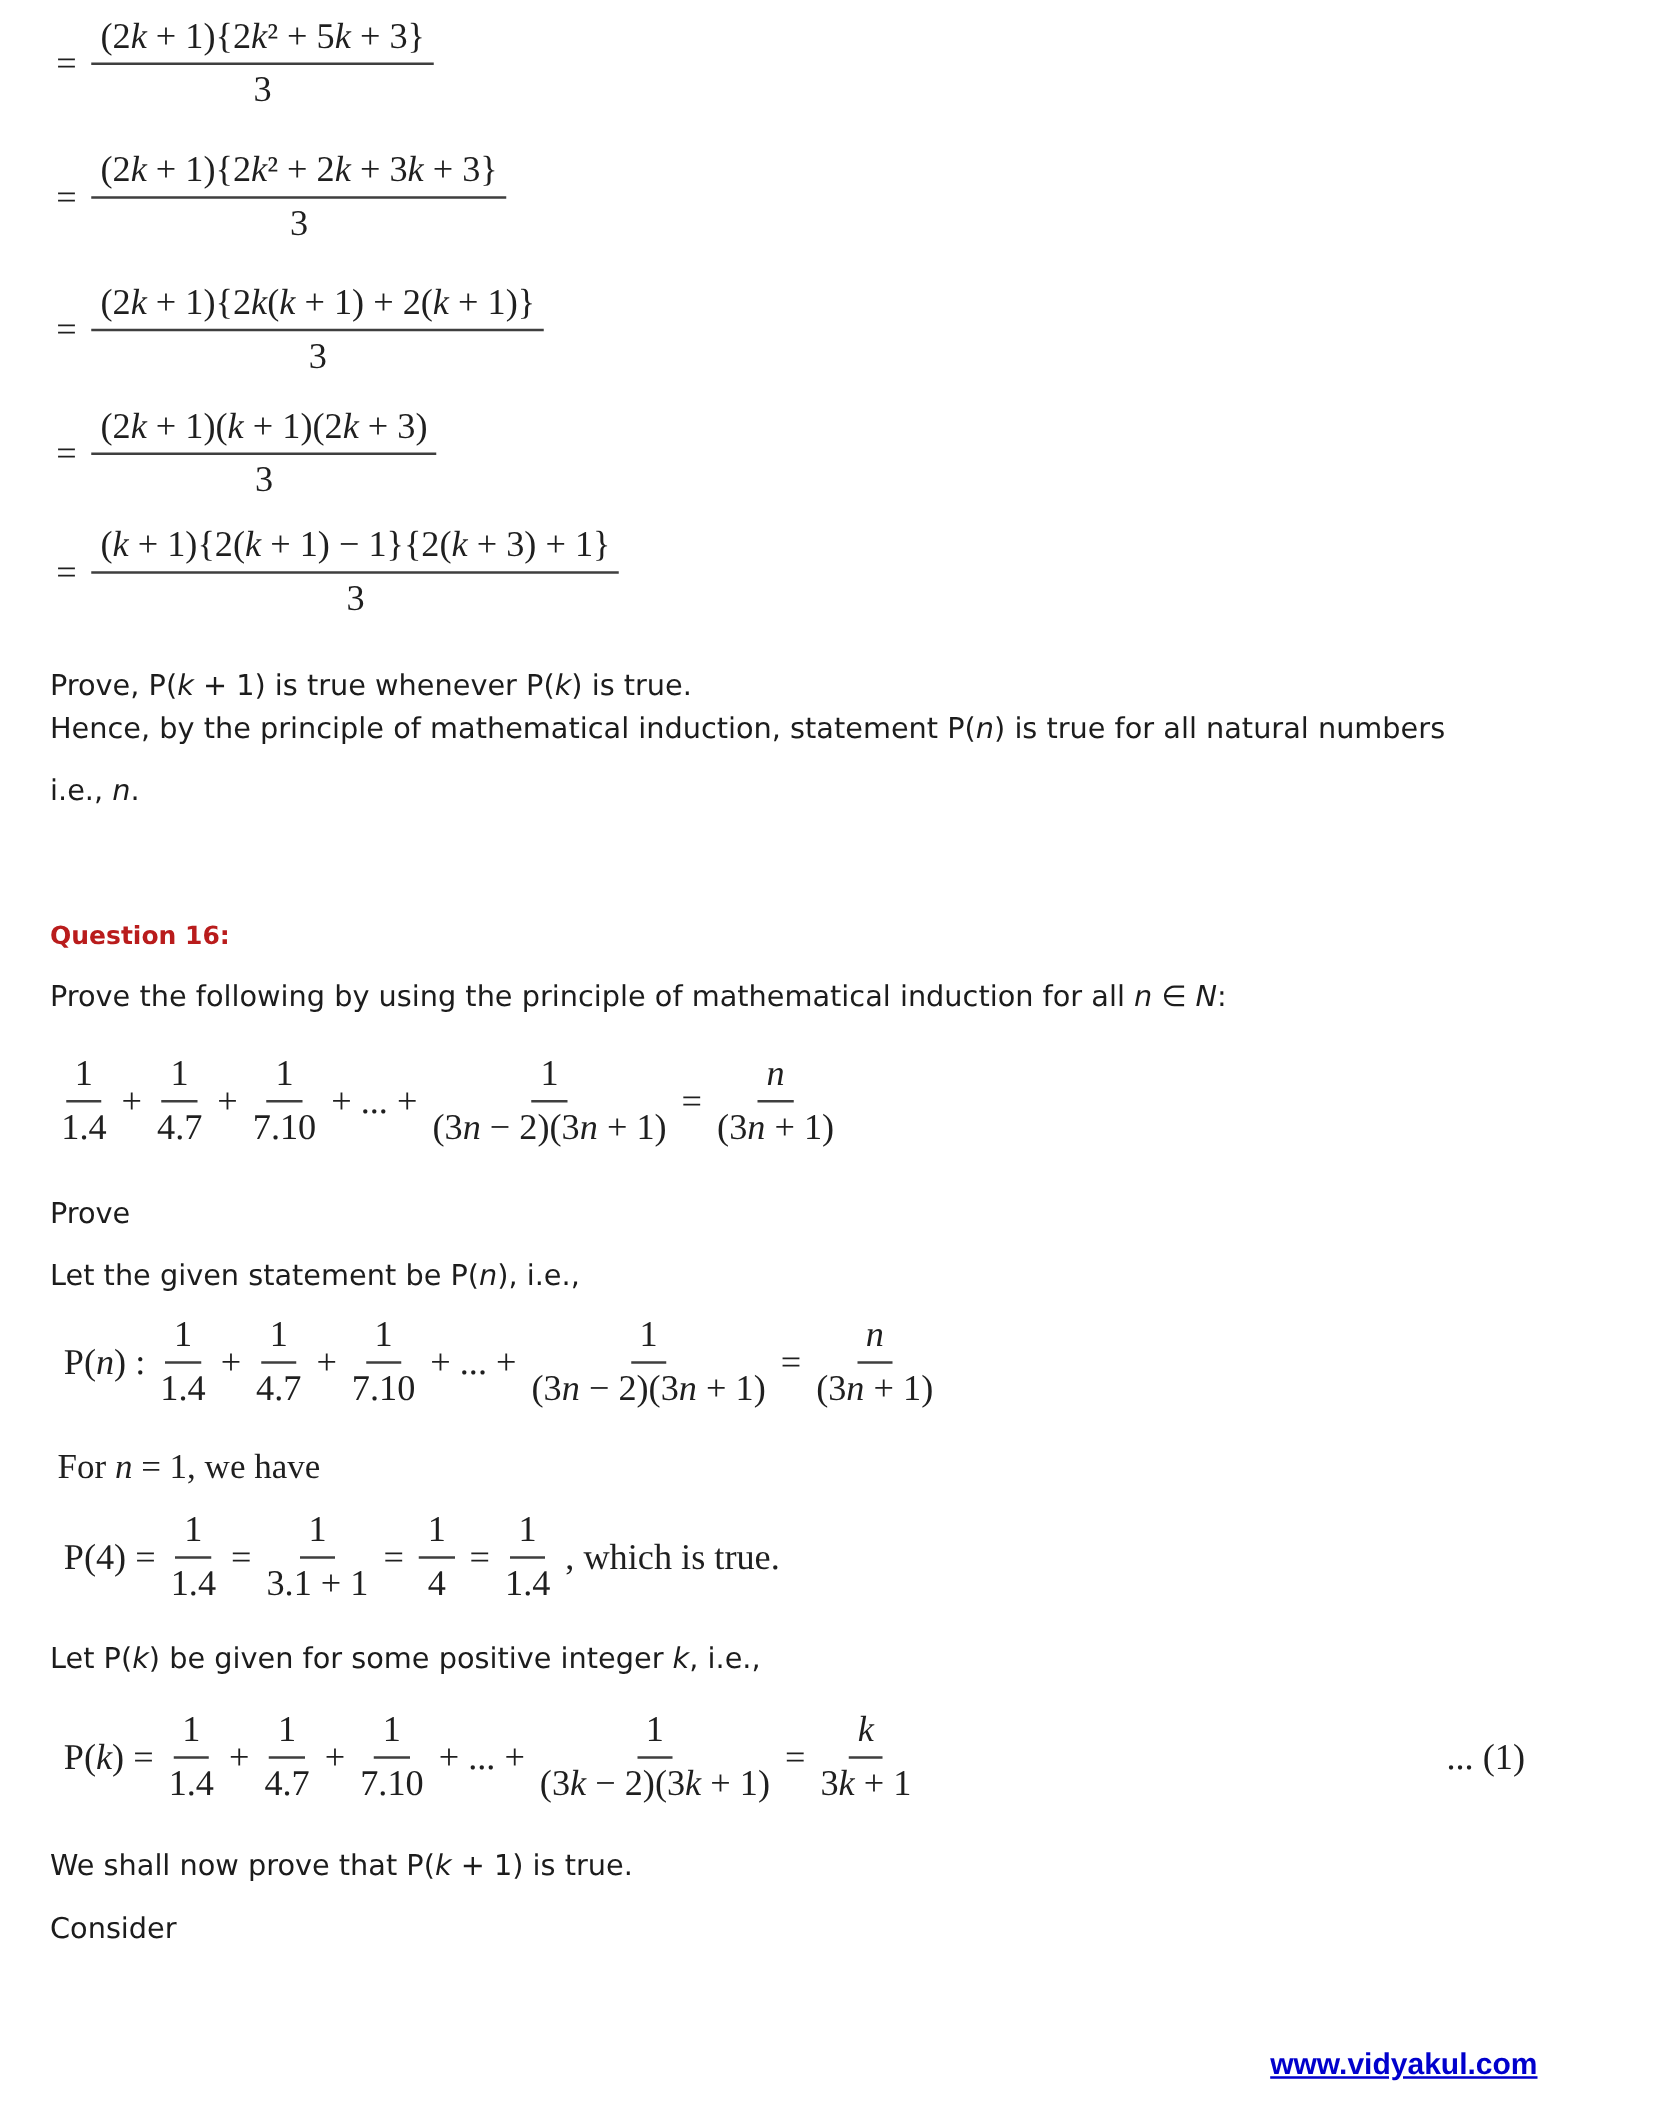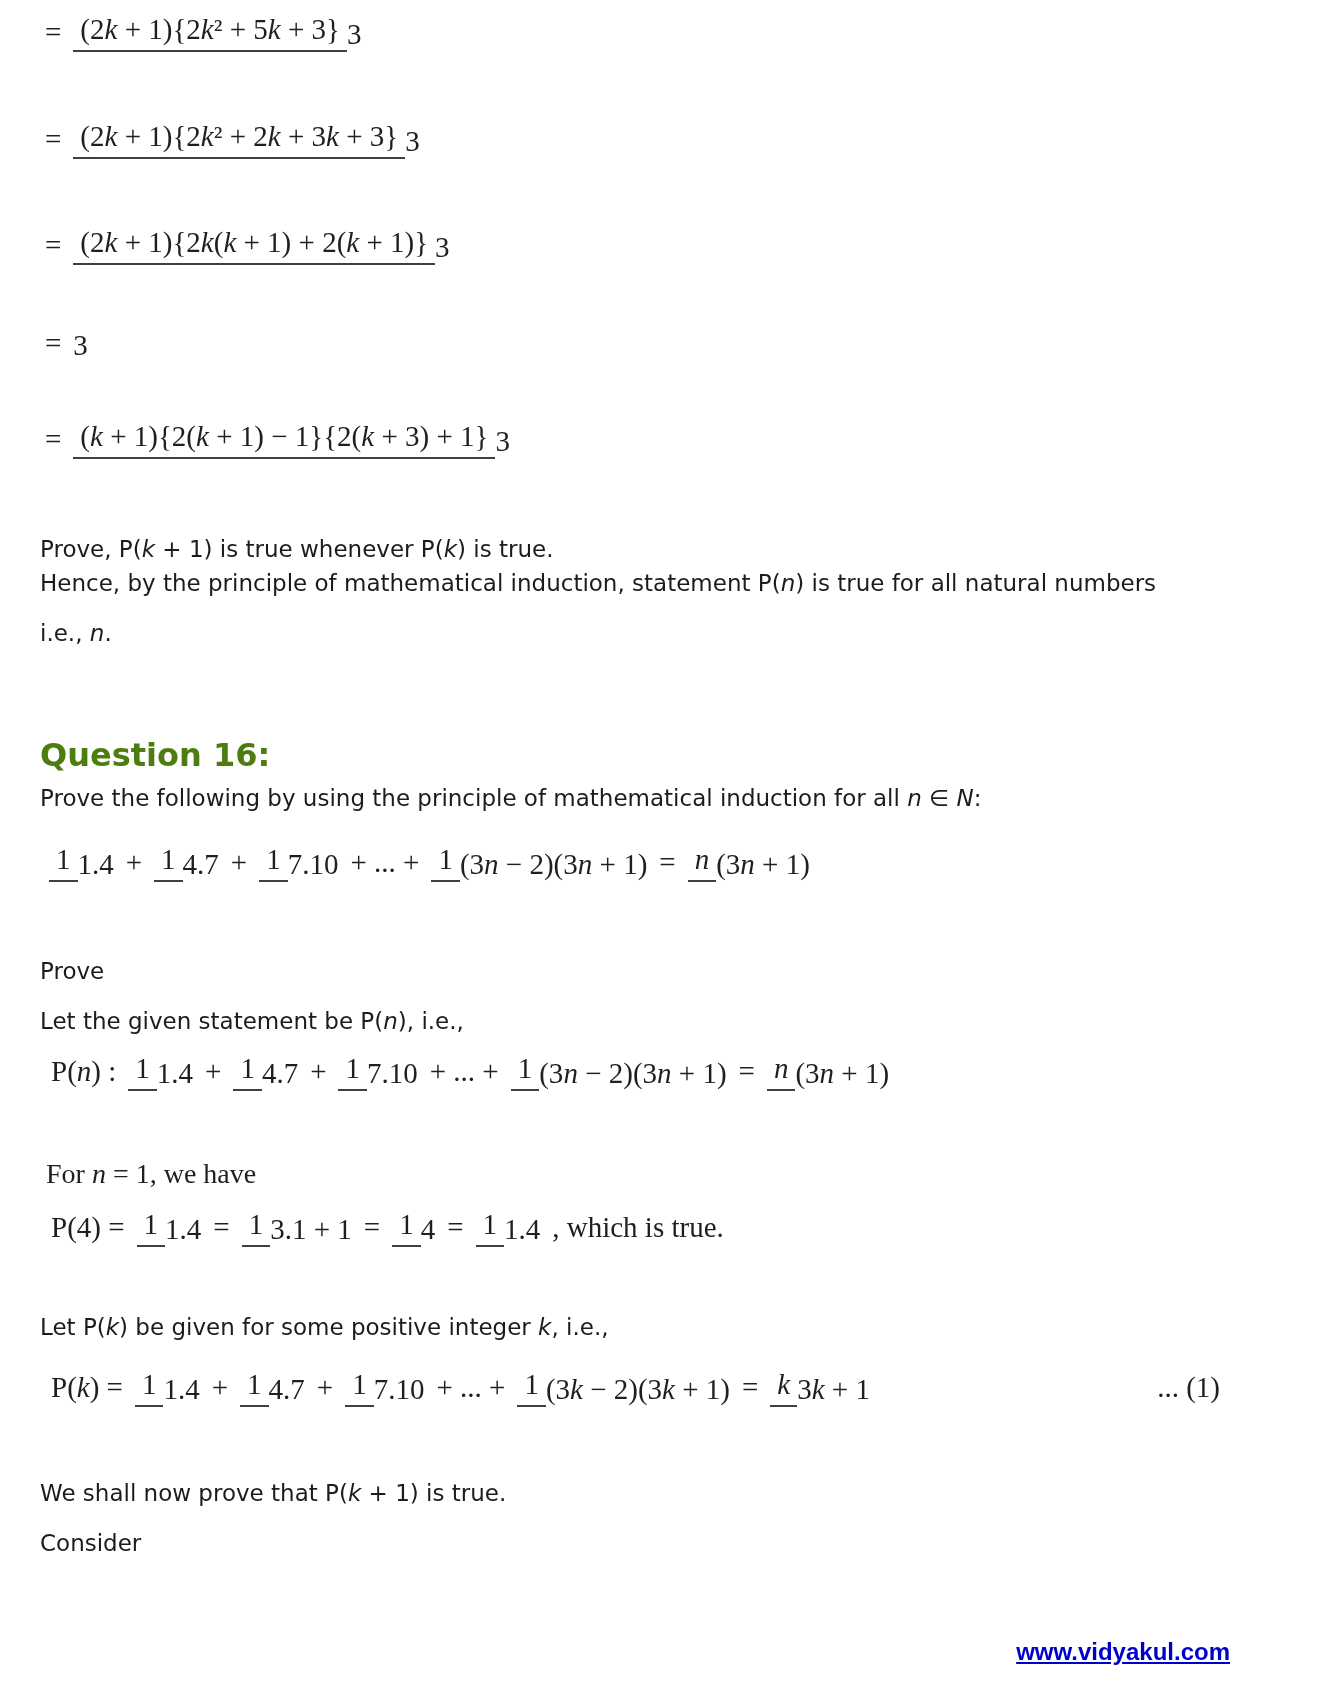--- a/index.html
+++ b/index.html
@@ -1,29 +1,29 @@
 <!DOCTYPE html>
 <html><head>
 <meta charset="utf-8">
 <style>
   html,body{margin:0;padding:0;background:#ffffff;}
   body{width:1337px;height:1681px;position:relative;overflow:hidden;
        font-family:"DejaVu Sans",sans-serif;color:#1a1a1a;}
   
   .body-line{position:absolute;font-size:23px;line-height:30px;white-space:nowrap;color:#1c1c1c;}
   .wrap2{white-space:normal;width:1160px;line-height:50px;}
-  .heading{position:absolute;font-size:32px;font-weight:bold;color:#4d7c0f;white-space:nowrap;}
+  .heading{position:absolute;font-size:20px;font-weight:bold;color:#b91c1c;white-space:nowrap;}
   
   .math{font-family:"Liberation Serif","DejaVu Serif",serif;font-size:29px;color:#1f1f1f;}
   .serif-line{position:absolute;font-family:"Liberation Serif","DejaVu Serif",serif;
               font-size:28px;color:#1f1f1f;white-space:nowrap;}
   .eqrow{position:absolute;display:flex;align-items:center;}
   .formula{position:absolute;display:flex;align-items:center;}
   .fx{display:flex;align-items:center;}
-  .frac{display:inline-flex;flex-direction:row;align-items:center;margin:0 5px;justify-content:flex-end;}
+  .frac{display:inline-flex;flex-direction:column;align-items:center;margin:0 5px;justify-content:flex-end;}
   .frac .num{padding:0 7px 4px;border-bottom:2px solid #3f3f3f;white-space:nowrap;text-align:center;line-height:1.15;}
   .frac .den{padding-top:4px;white-space:nowrap;text-align:center;line-height:1.15;}
   .mtext{margin:0 7px;white-space:pre;}
   .mi{font-style:italic;}
   .ref{margin-left:auto;white-space:pre;}
   
   .footer-link{position:absolute;font-family:"Liberation Sans","DejaVu Sans",sans-serif;
                font-size:24px;font-weight:bold;color:#0000cc;text-decoration:underline;white-space:nowrap;}
 </style>
 </head>
@@ -46,20 +46,21 @@
 <div class="eqrow math" style="top:226px;left:38px">
     <span class="mtext"><span>=</span></span>
     <span class="frac">
       <span class="num"><span>(2</span><span class="mi">k</span><span> + 1)</span><span>{2</span><span class="mi">k</span><span>(</span><span class="mi">k</span><span> + 1) + 2(</span><span class="mi">k</span><span> + 1)}</span></span>
       <span class="den"><span>3</span></span>
     </span>
   </div>
 <div class="eqrow math" style="top:325px;left:38px">
     <span class="mtext"><span>=</span></span>
     <span class="frac">
+      <span class="num"><span>(2</span><span class="mi">k</span><span> + 1)(</span><span class="mi">k</span><span> + 1)(2</span><span class="mi">k</span><span> + 3)</span></span>
       <span class="den"><span>3</span></span>
     </span>
   </div>
 <div class="eqrow math" style="top:420px;left:38px">
     <span class="mtext"><span>=</span></span>
     <span class="frac">
       <span class="num"><span>(</span><span class="mi">k</span><span> + 1)</span><span>{2(</span><span class="mi">k</span><span> + 1) − 1}</span><span>{2(</span><span class="mi">k</span><span> + 3) + 1}</span></span>
       <span class="den"><span>3</span></span>
     </span>
   </div>

